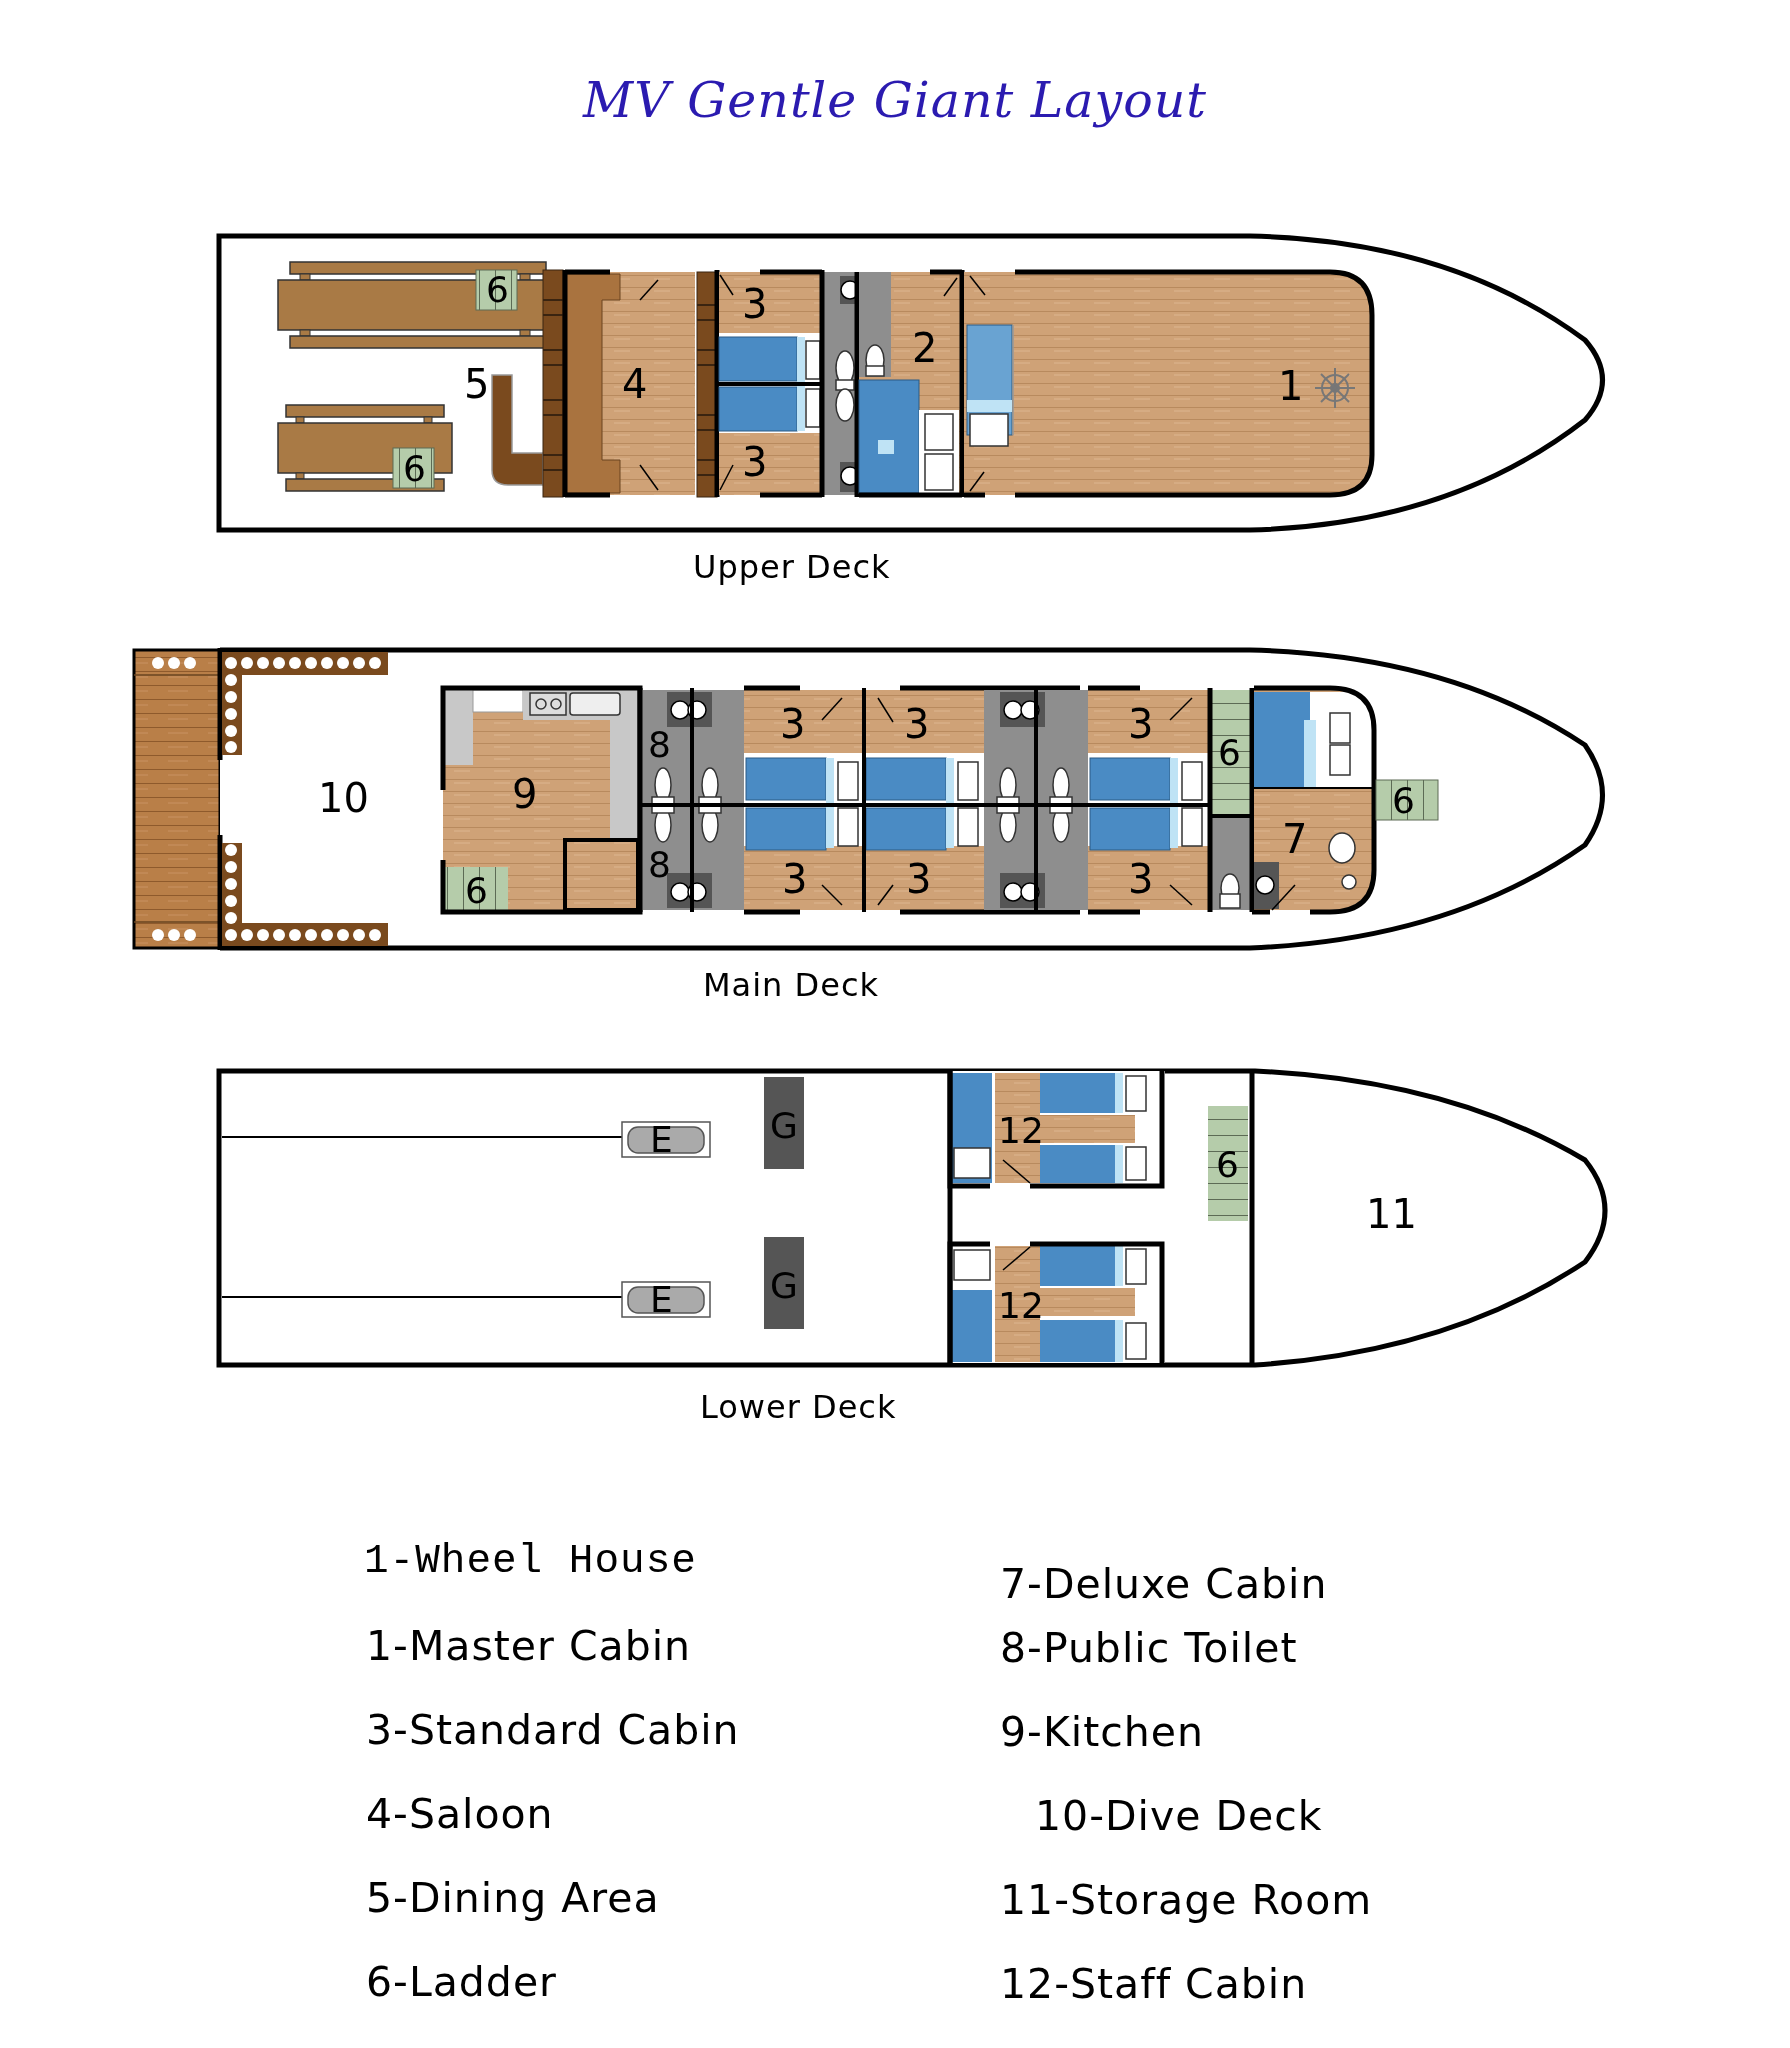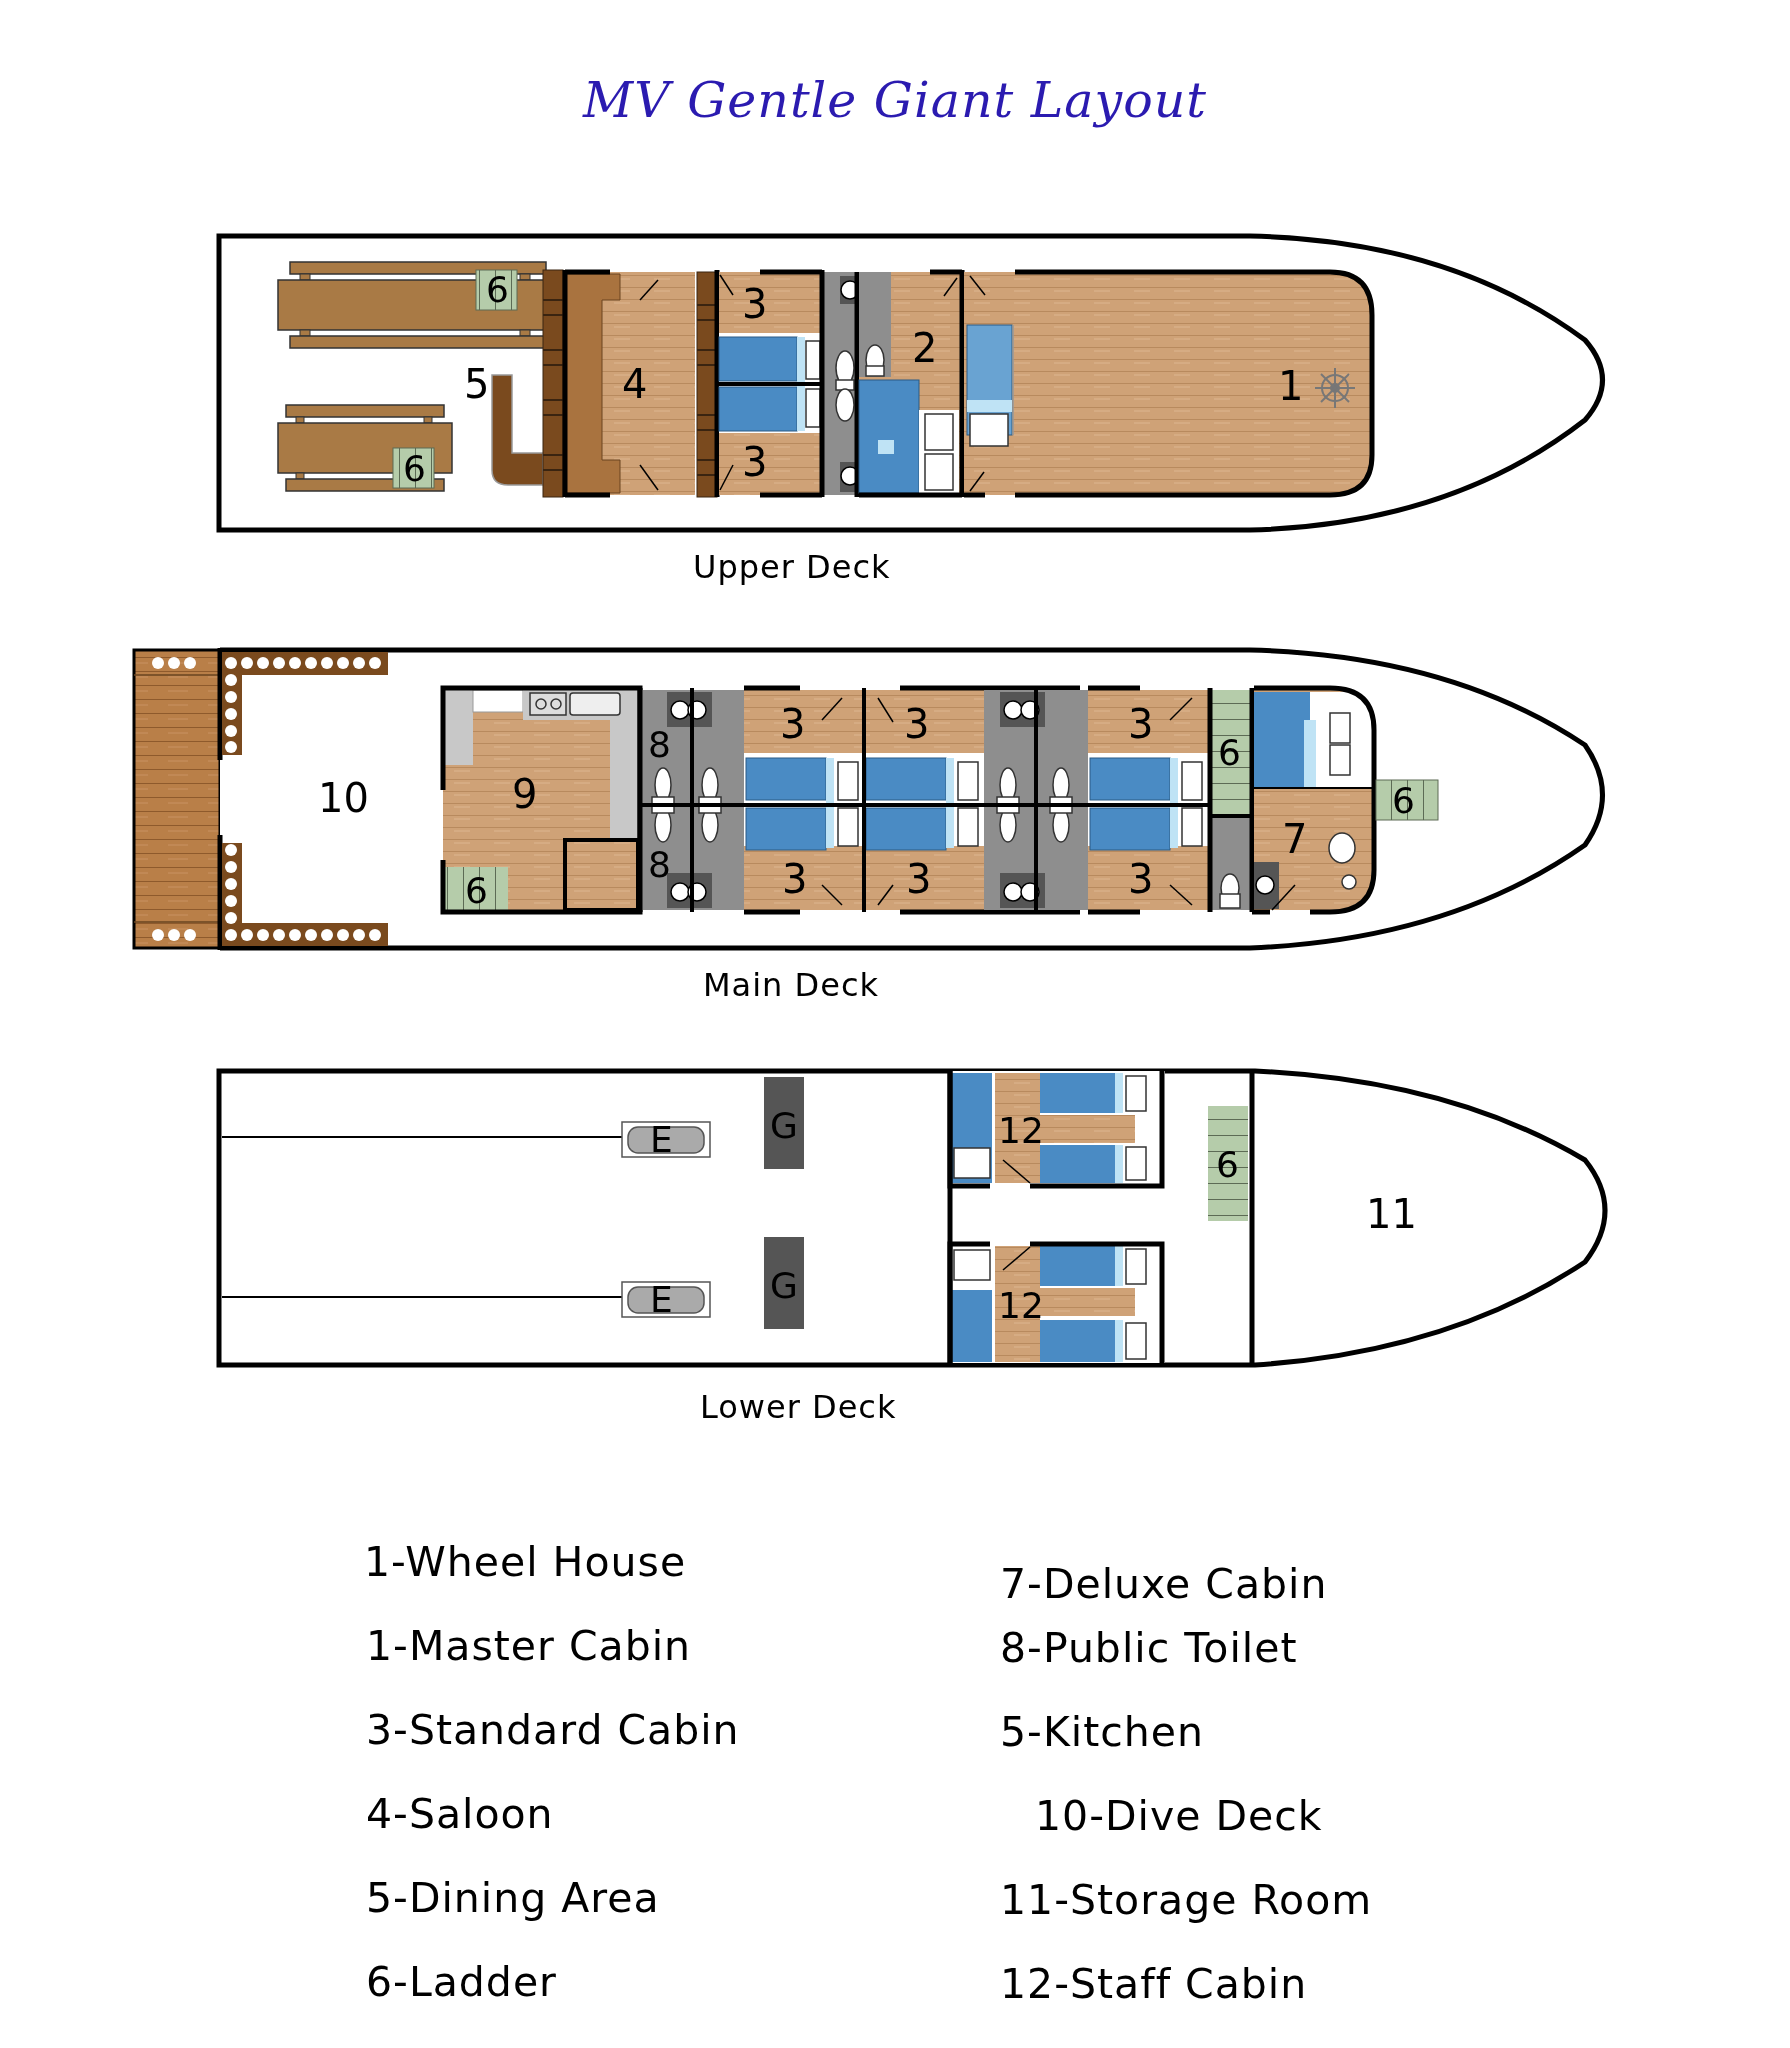--- a/index.html
+++ b/index.html
@@ -406,26 +406,26 @@
     <line x1="1252" y1="1071" x2="1252" y2="1365" stroke="#000" stroke-width="5"></line>
     <text class="num" x="1366" y="1228">11</text>
   </g>
 </svg>
 
 <div class="deck-label" style="left:693px; top:548px;">Upper Deck</div>
 <div class="deck-label" style="left:703px; top:966px;">Main Deck</div>
 <div class="deck-label" style="left:700px; top:1388px;">Lower Deck</div>
 
 <div class="legend">
-  <div class="item" style="left:364px; top:1538px;">1-Wheel House</div>
+  <div class="item" style="left:364px; top:1538px;font-family:Liberation Mono, monospace;">1-Wheel House</div>
   <div class="item" style="left:366px; top:1622px;">1-Master Cabin</div>
   <div class="item" style="left:366px; top:1706px;">3-Standard Cabin</div>
   <div class="item" style="left:366px; top:1790px;">4-Saloon</div>
   <div class="item" style="left:366px; top:1874px;">5-Dining Area</div>
   <div class="item" style="left:366px; top:1958px;">6-Ladder</div>
 
   <div class="item" style="left:1000px; top:1540px;margin-top:20px;">7-Deluxe Cabin</div>
   <div class="item" style="left:1000px; top:1624px;">8-Public Toilet</div>
-  <div class="item" style="left:1000px; top:1708px;">5-Kitchen</div>
+  <div class="item" style="left:1000px; top:1708px;">9-Kitchen</div>
   <div class="item" style="left:1000px; top:1792px;margin-left:35px;">10-Dive Deck</div>
   <div class="item" style="left:1000px; top:1876px;">11-Storage Room</div>
   <div class="item" style="left:1000px; top:1960px;">12-Staff Cabin</div>
 </div>
 
 </body></html>

